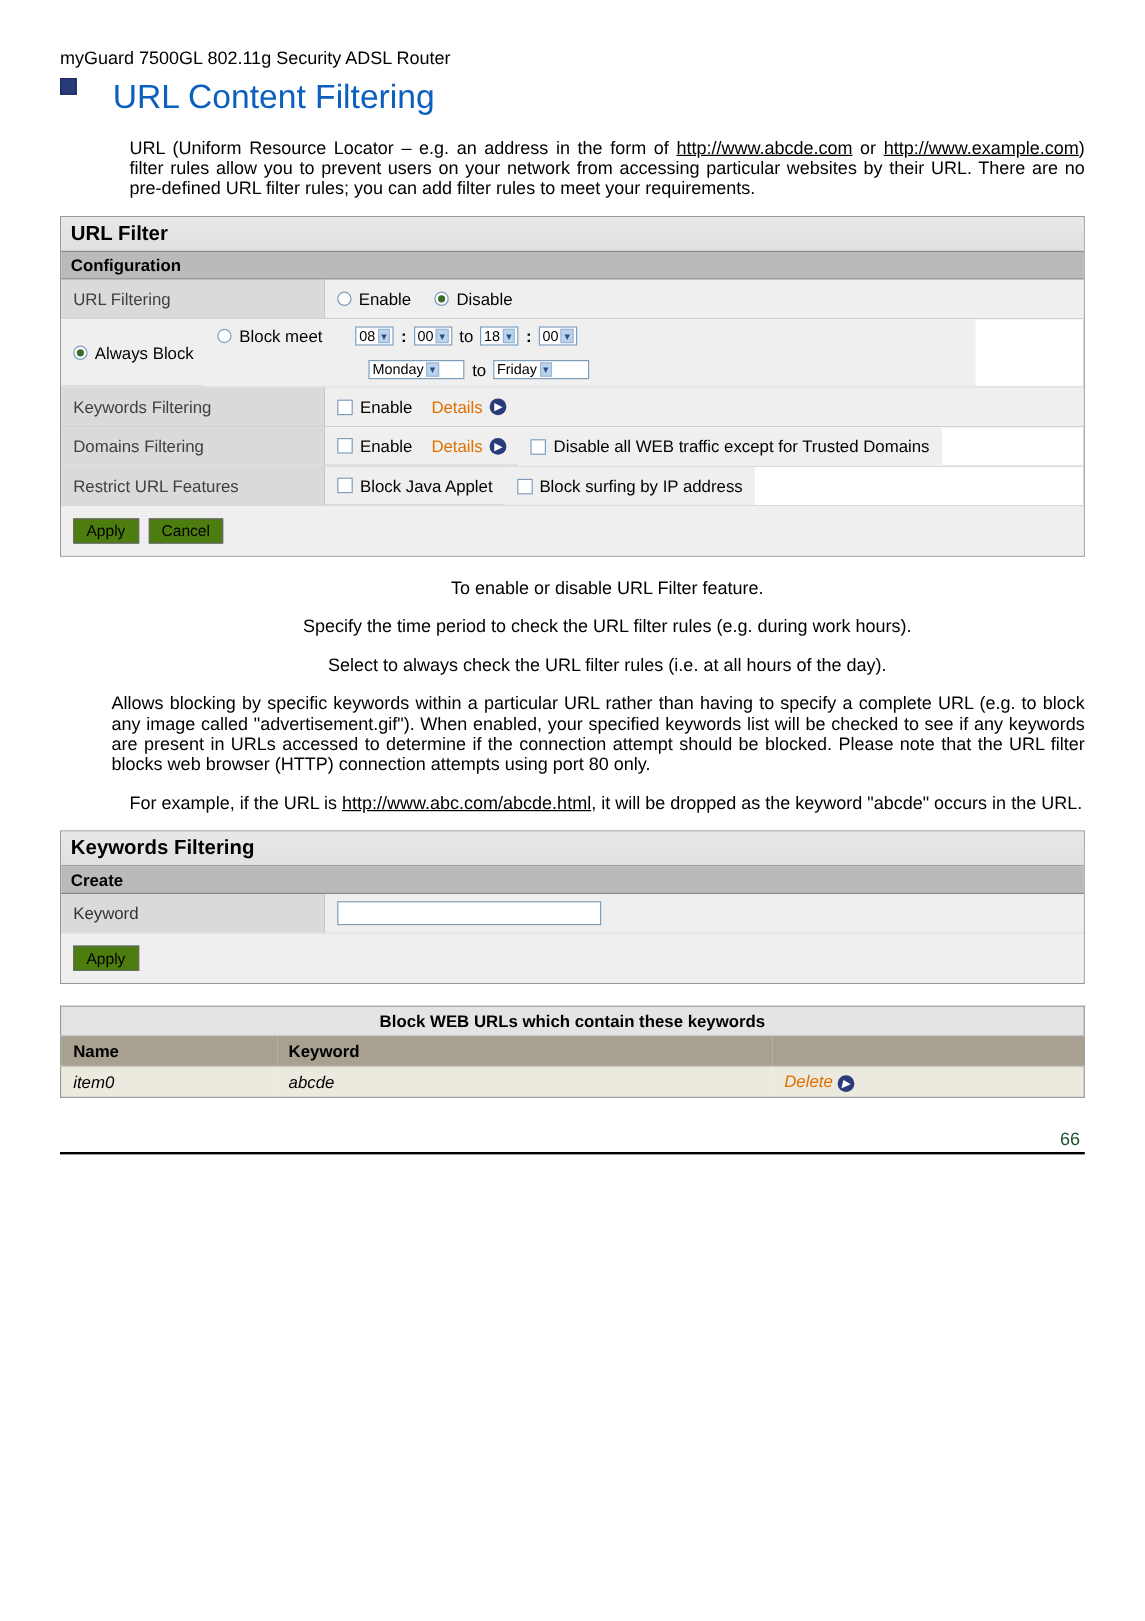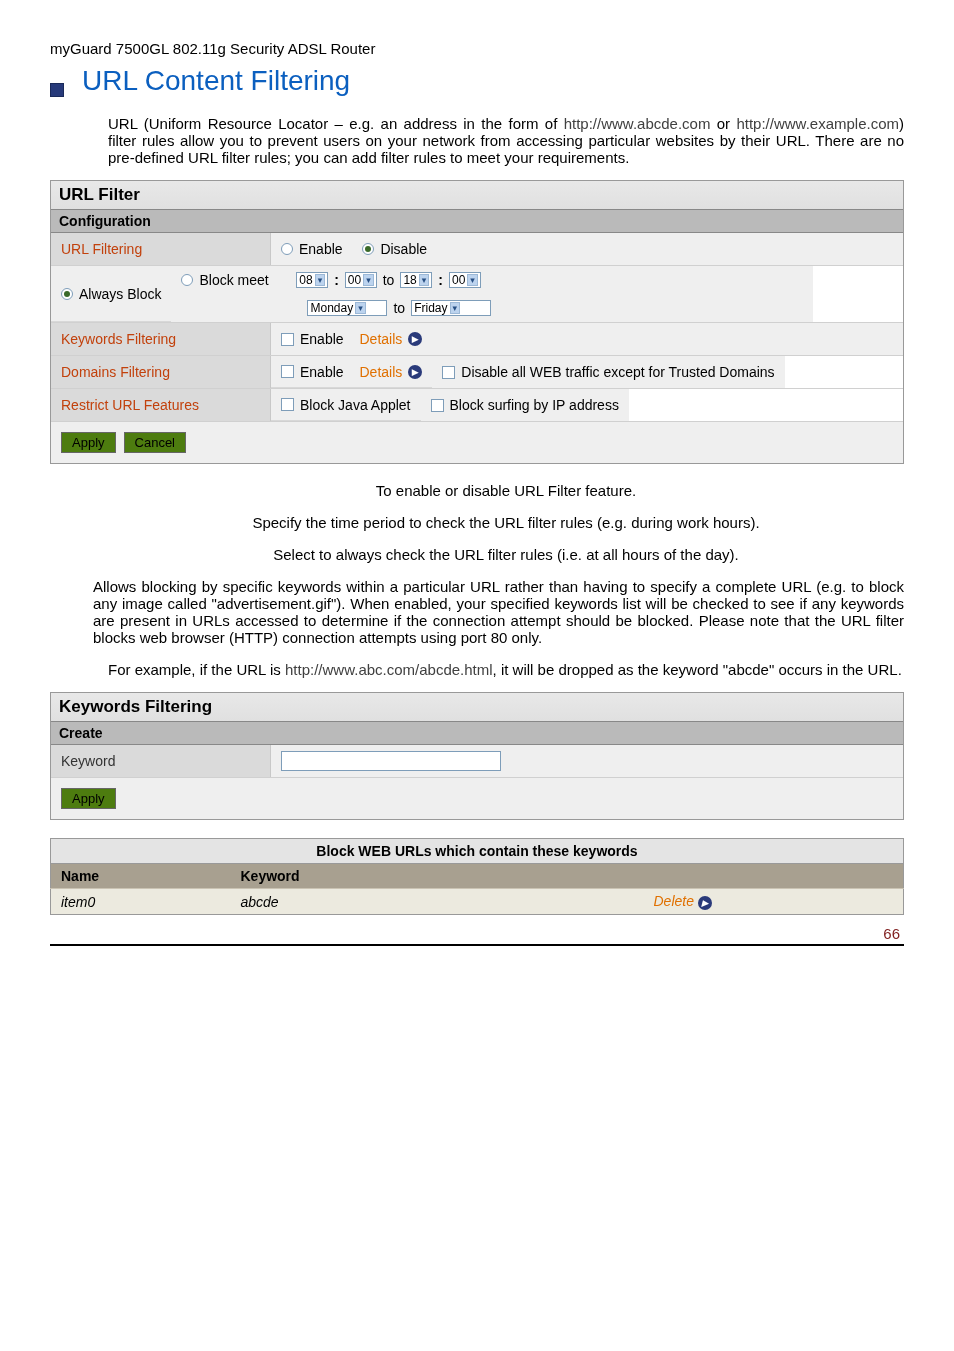--- a/index.html
+++ b/index.html
@@ -6,31 +6,31 @@
   body {
     margin: 0;
     padding: 40px 50px 20px 50px;
     font-family: Arial, Helvetica, sans-serif;
     font-size: 15px;
     color: #000;
     width: 954px;
     background: #fff;
   }
   .breadcrumb { font-size: 15px; margin-bottom: 8px; }
-  .title-row { display:flex; align-items:flex-end; gap:18px; margin-bottom:18px;}
+  .title-row { display:flex; align-items:flex-start; gap:30px; margin-bottom:18px;}
   .title-bullet {
     width:14px; height:14px;
     background: #273a7a;
     border:1px solid #1a2a5a;
     flex-shrink:0;
   }
   .page-title { font-size: 28px; color: #0b5fbf; font-weight: normal; }
   .content-indent { margin-left: 58px; }
   .paragraph { text-align: justify; margin-bottom: 14px; }
-  a.link { color: #404040; }
+  a.link { color: #000000; text-decoration: underline; }
 
   .panel {
     border: 1px solid #999;
     margin: 10px 0 18px 0;
     background: #fff;
   }
   .panel-header {
     background: linear-gradient(#e8e8e8, #e0e0e0);
     font-weight: bold;
     font-size: 17px;
@@ -42,21 +42,21 @@
     font-weight: bold;
     font-size: 14px;
     padding: 3px 8px;
     border-bottom: 1px solid #888;
   }
   .conf-row { display:flex; border-bottom:1px solid #d0d0d0; }
   .conf-row:last-child { border-bottom:none;}
   .conf-label {
     width: 220px;
     background: #dadada;
-    color: #c2410c;
+    color: #404040;
     padding: 8px 10px;
     display:flex;
     align-items:center;
     border-right:1px solid #c8c8c8;
     font-size:14px;
   }
   .conf-value {
     flex:1;
     padding: 6px 10px;
     background: #efefef;
@@ -89,21 +89,21 @@
     font-family: inherit;
   }
   .buttons-row { padding:10px; background:#efefef; display:flex; gap:8px;}
   .kw-table {
     border:1px solid #999; width:100%; border-collapse:collapse; font-size:14px;
   }
   .kw-table td, .kw-table th { padding:4px 10px; text-align:left; }
   .kw-head { background:#a8a090; font-weight:bold;}
   .kw-row td { background:#eceadf; border-top:1px solid #cac3b3;font-style:italic;}
   .kw-val input { width:220px; border:1px solid #7e9db9; height:20px;}
-  .page-num { text-align:right; color:#7f1d1d; font-size:15px; margin-top:10px; padding-right:4px;}
+  .page-num { text-align:right; color:#14532d; font-size:15px; margin-top:26px; padding-right:4px;}
   hr.footer-rule { border:none; border-top:2px solid #000; margin-top:2px;}
   .small-dd {
     border:1px solid #7e9db9; background:#fff; font-size:12px;
     display:inline-flex; align-items:center; padding:0 2px;
   }
   .dd-arrow {
     background:#bcd3ee; color:#274f84; font-size:9px;
     padding:0 2px; margin-left:2px; border:1px solid #9cb8d6;
   }
 </style>

